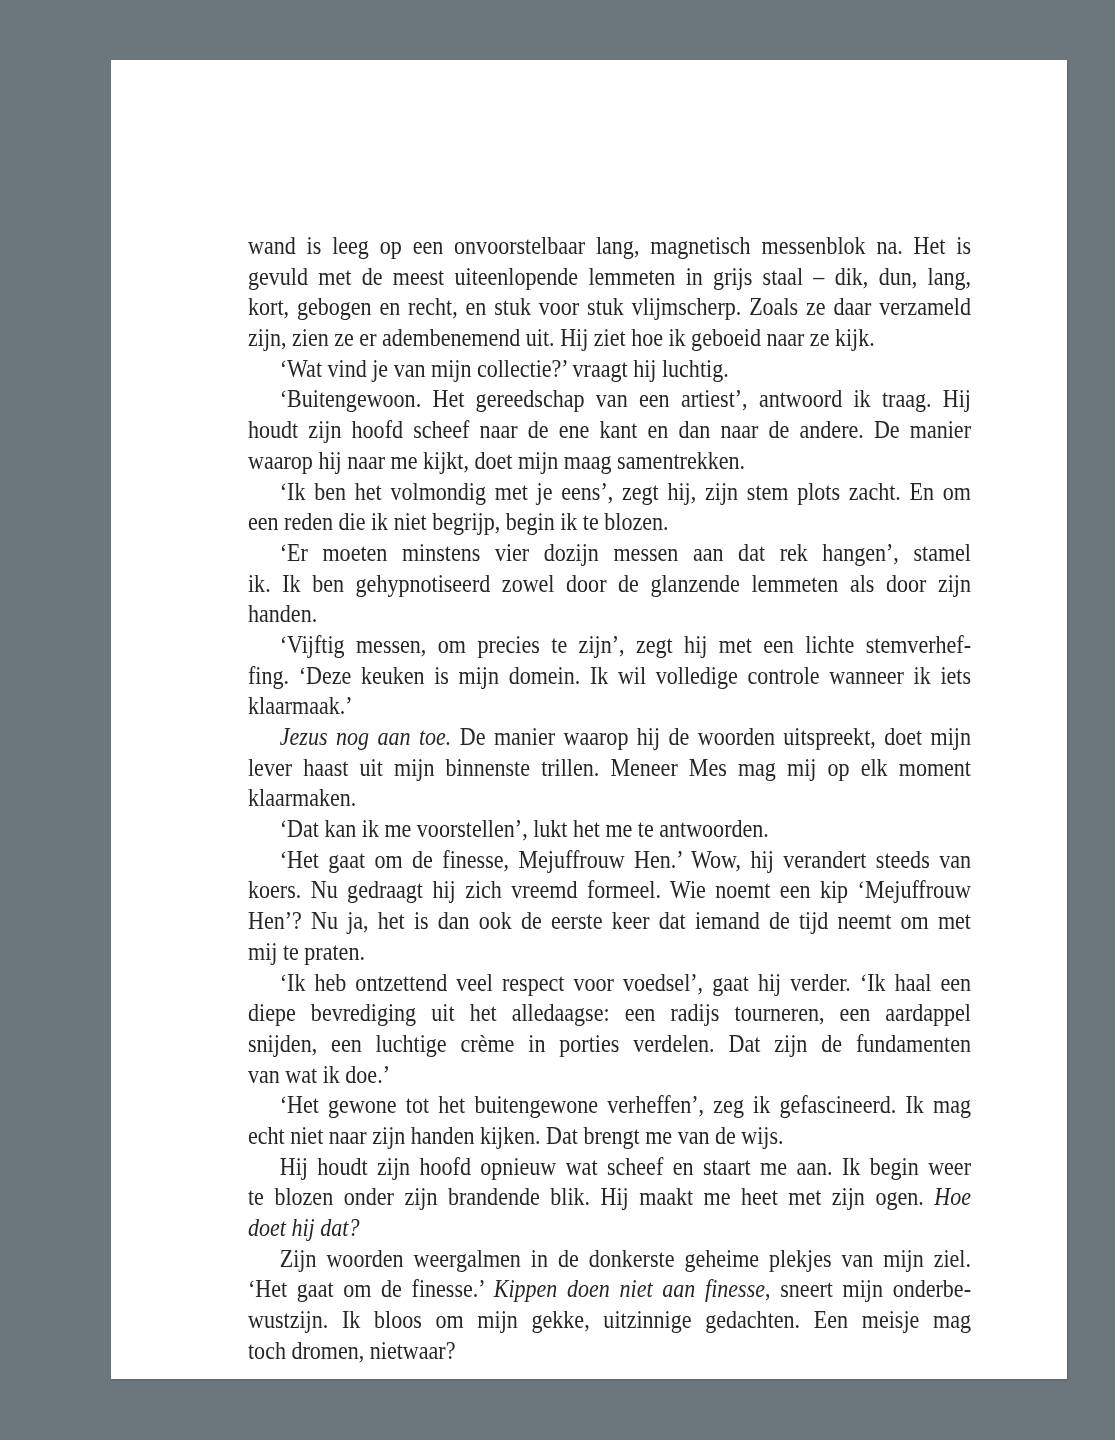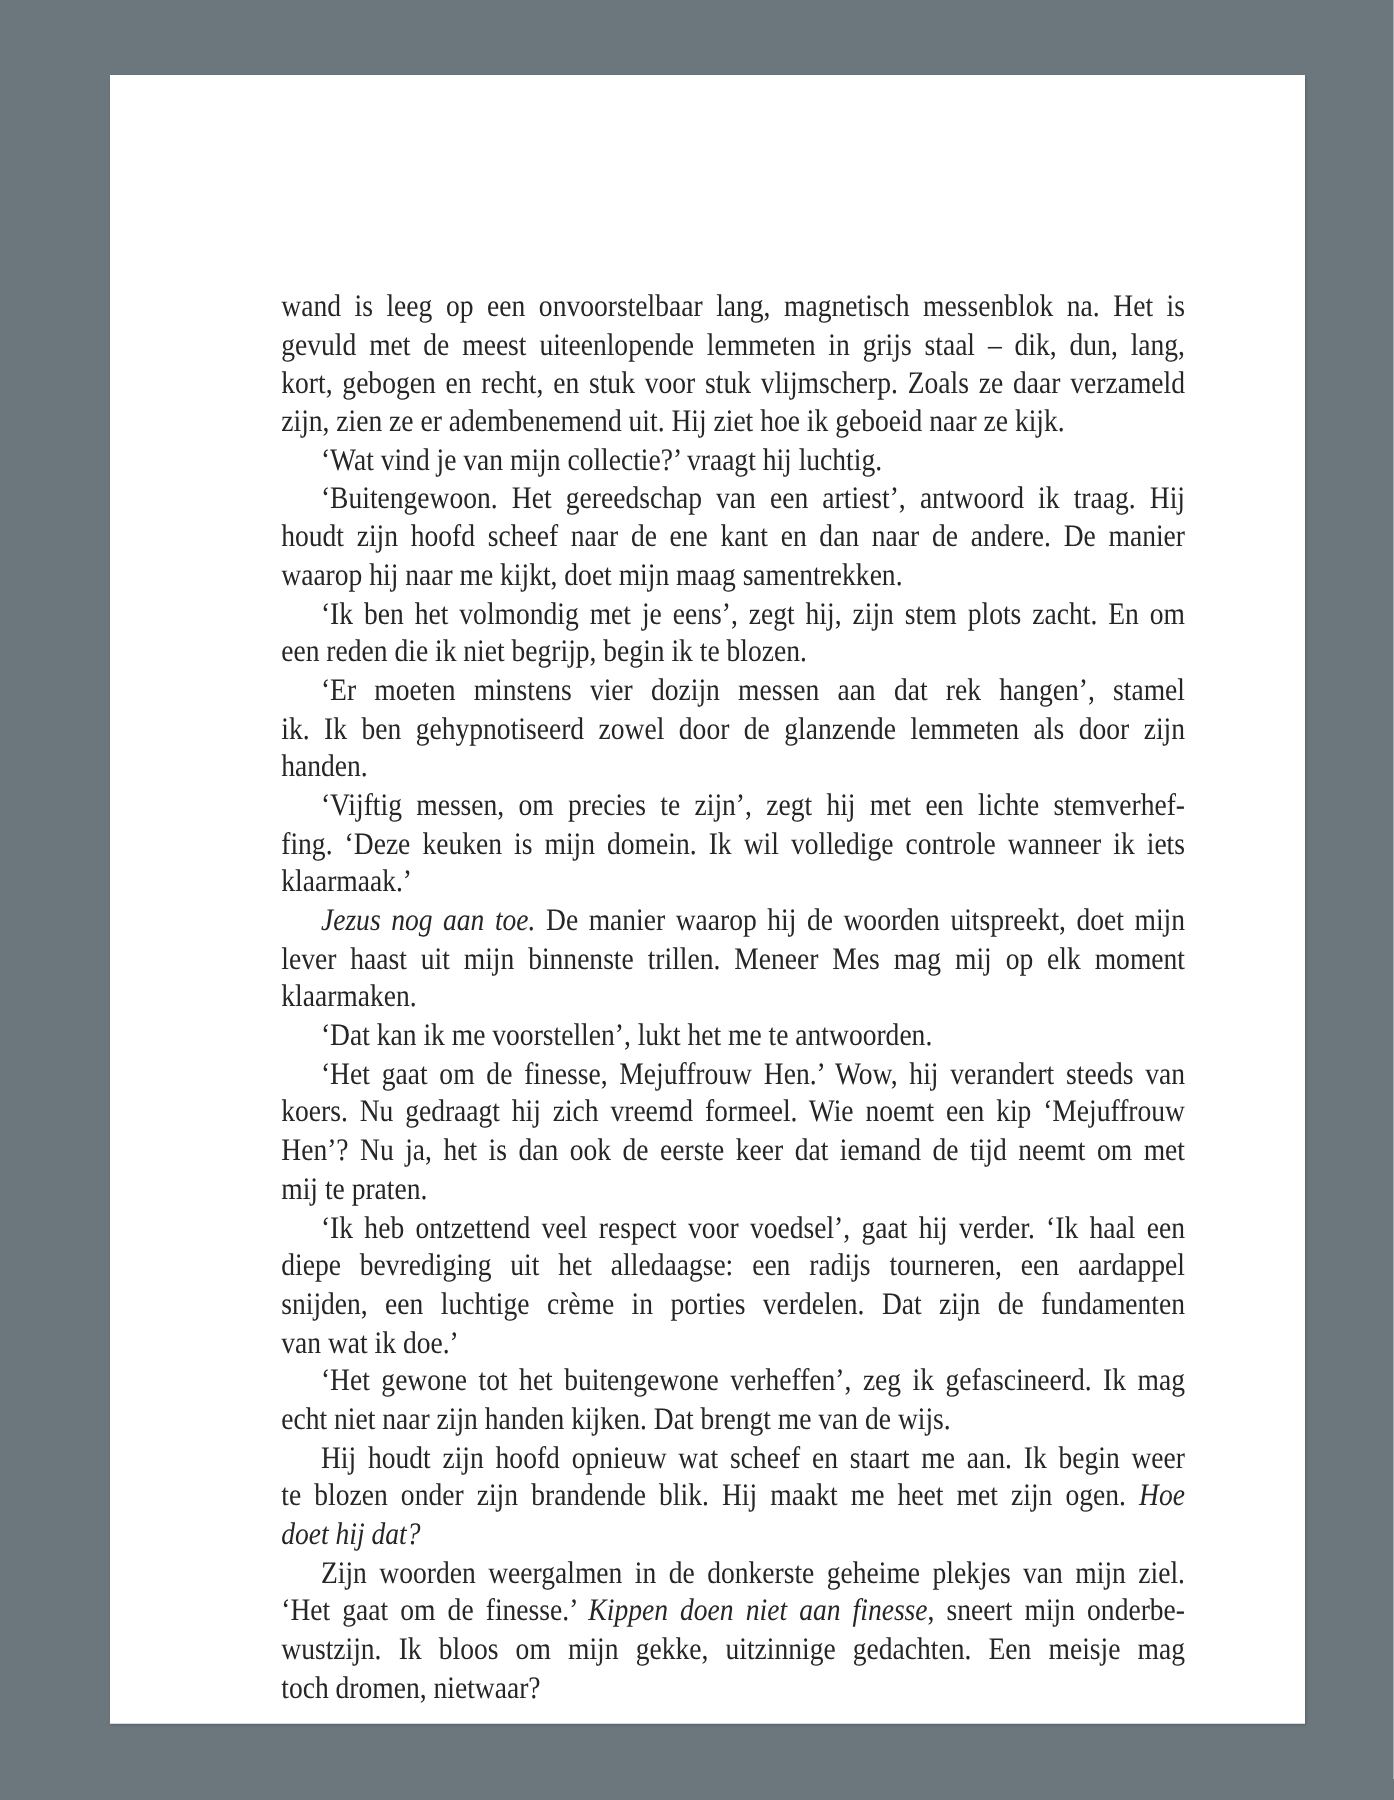--- a/index.html
+++ b/index.html
@@ -7,21 +7,21 @@
 
   .stage {
     position: relative;
     width: 1115px;
     height: 1440px;
     background: #6b767d;
   }
 
   .paper {
     position: absolute;
-    left: 88px;
+    left: 111px;
     top: 60px;
     width: 956px;
     height: 1319px;
     background: #ffffff;
     box-shadow: 1px 1px 2px rgba(0,0,0,0.18);
   }
 
   .textblock {
     position: absolute;
     left: 137px;

